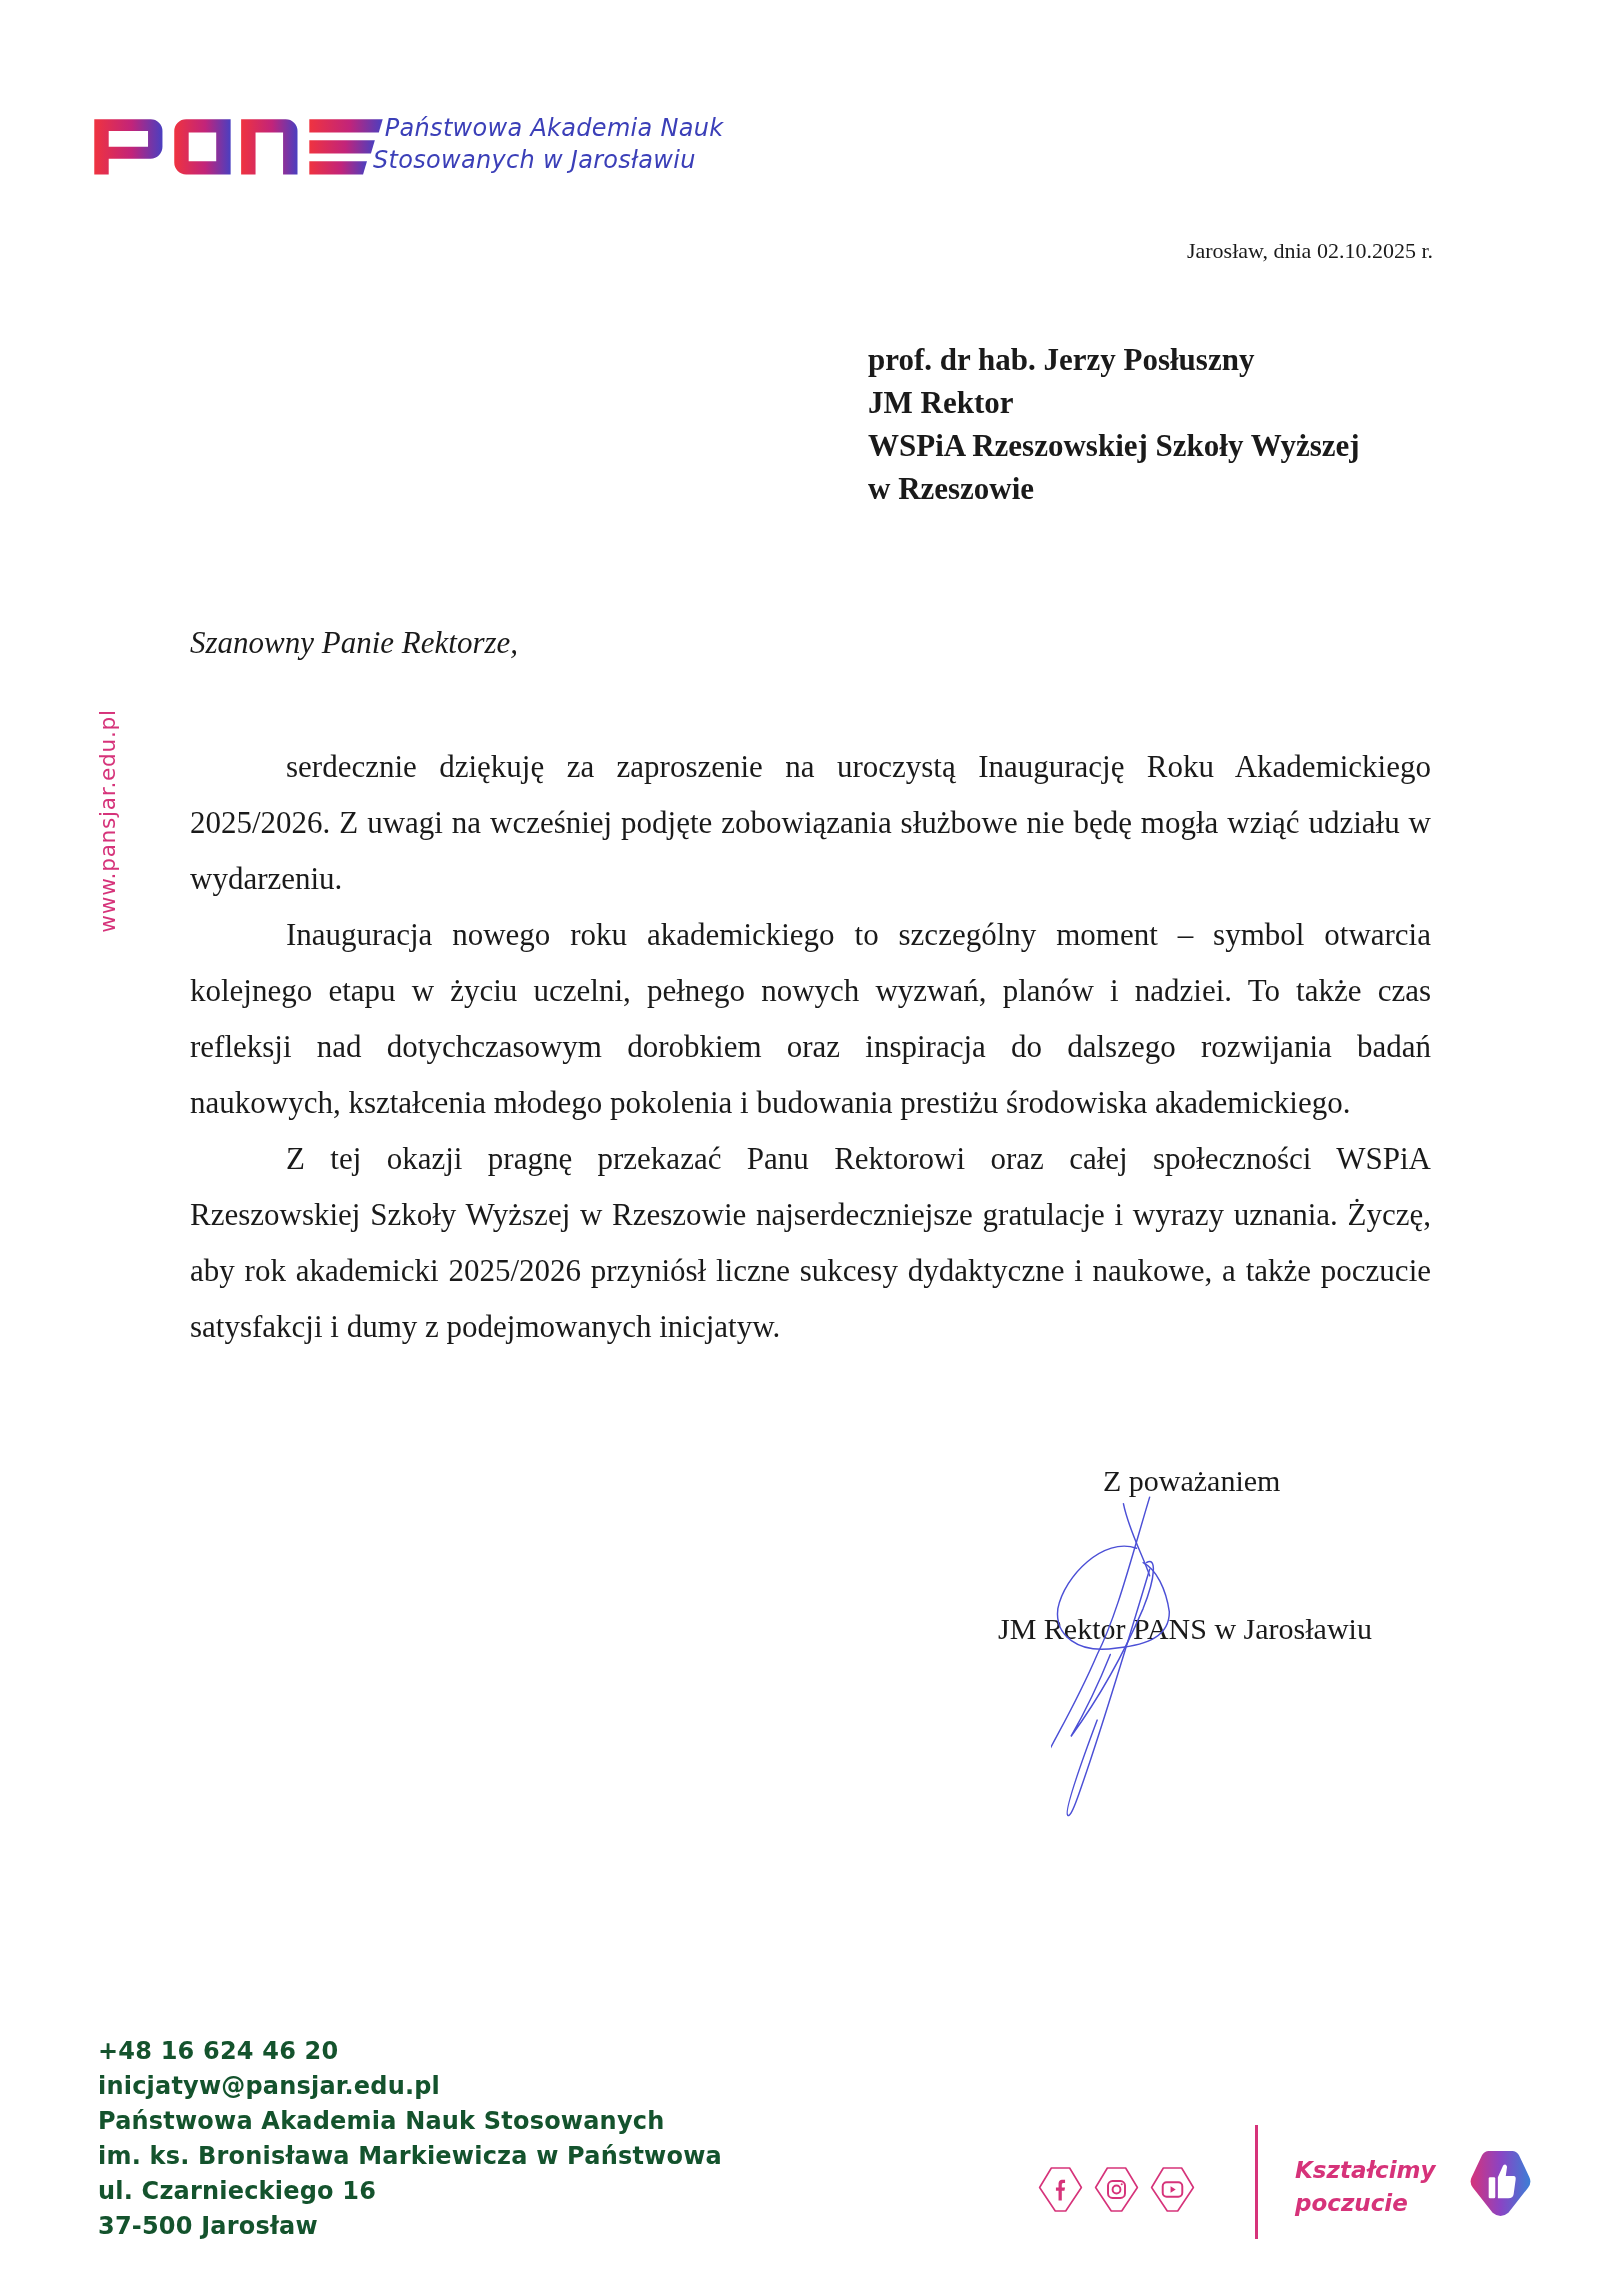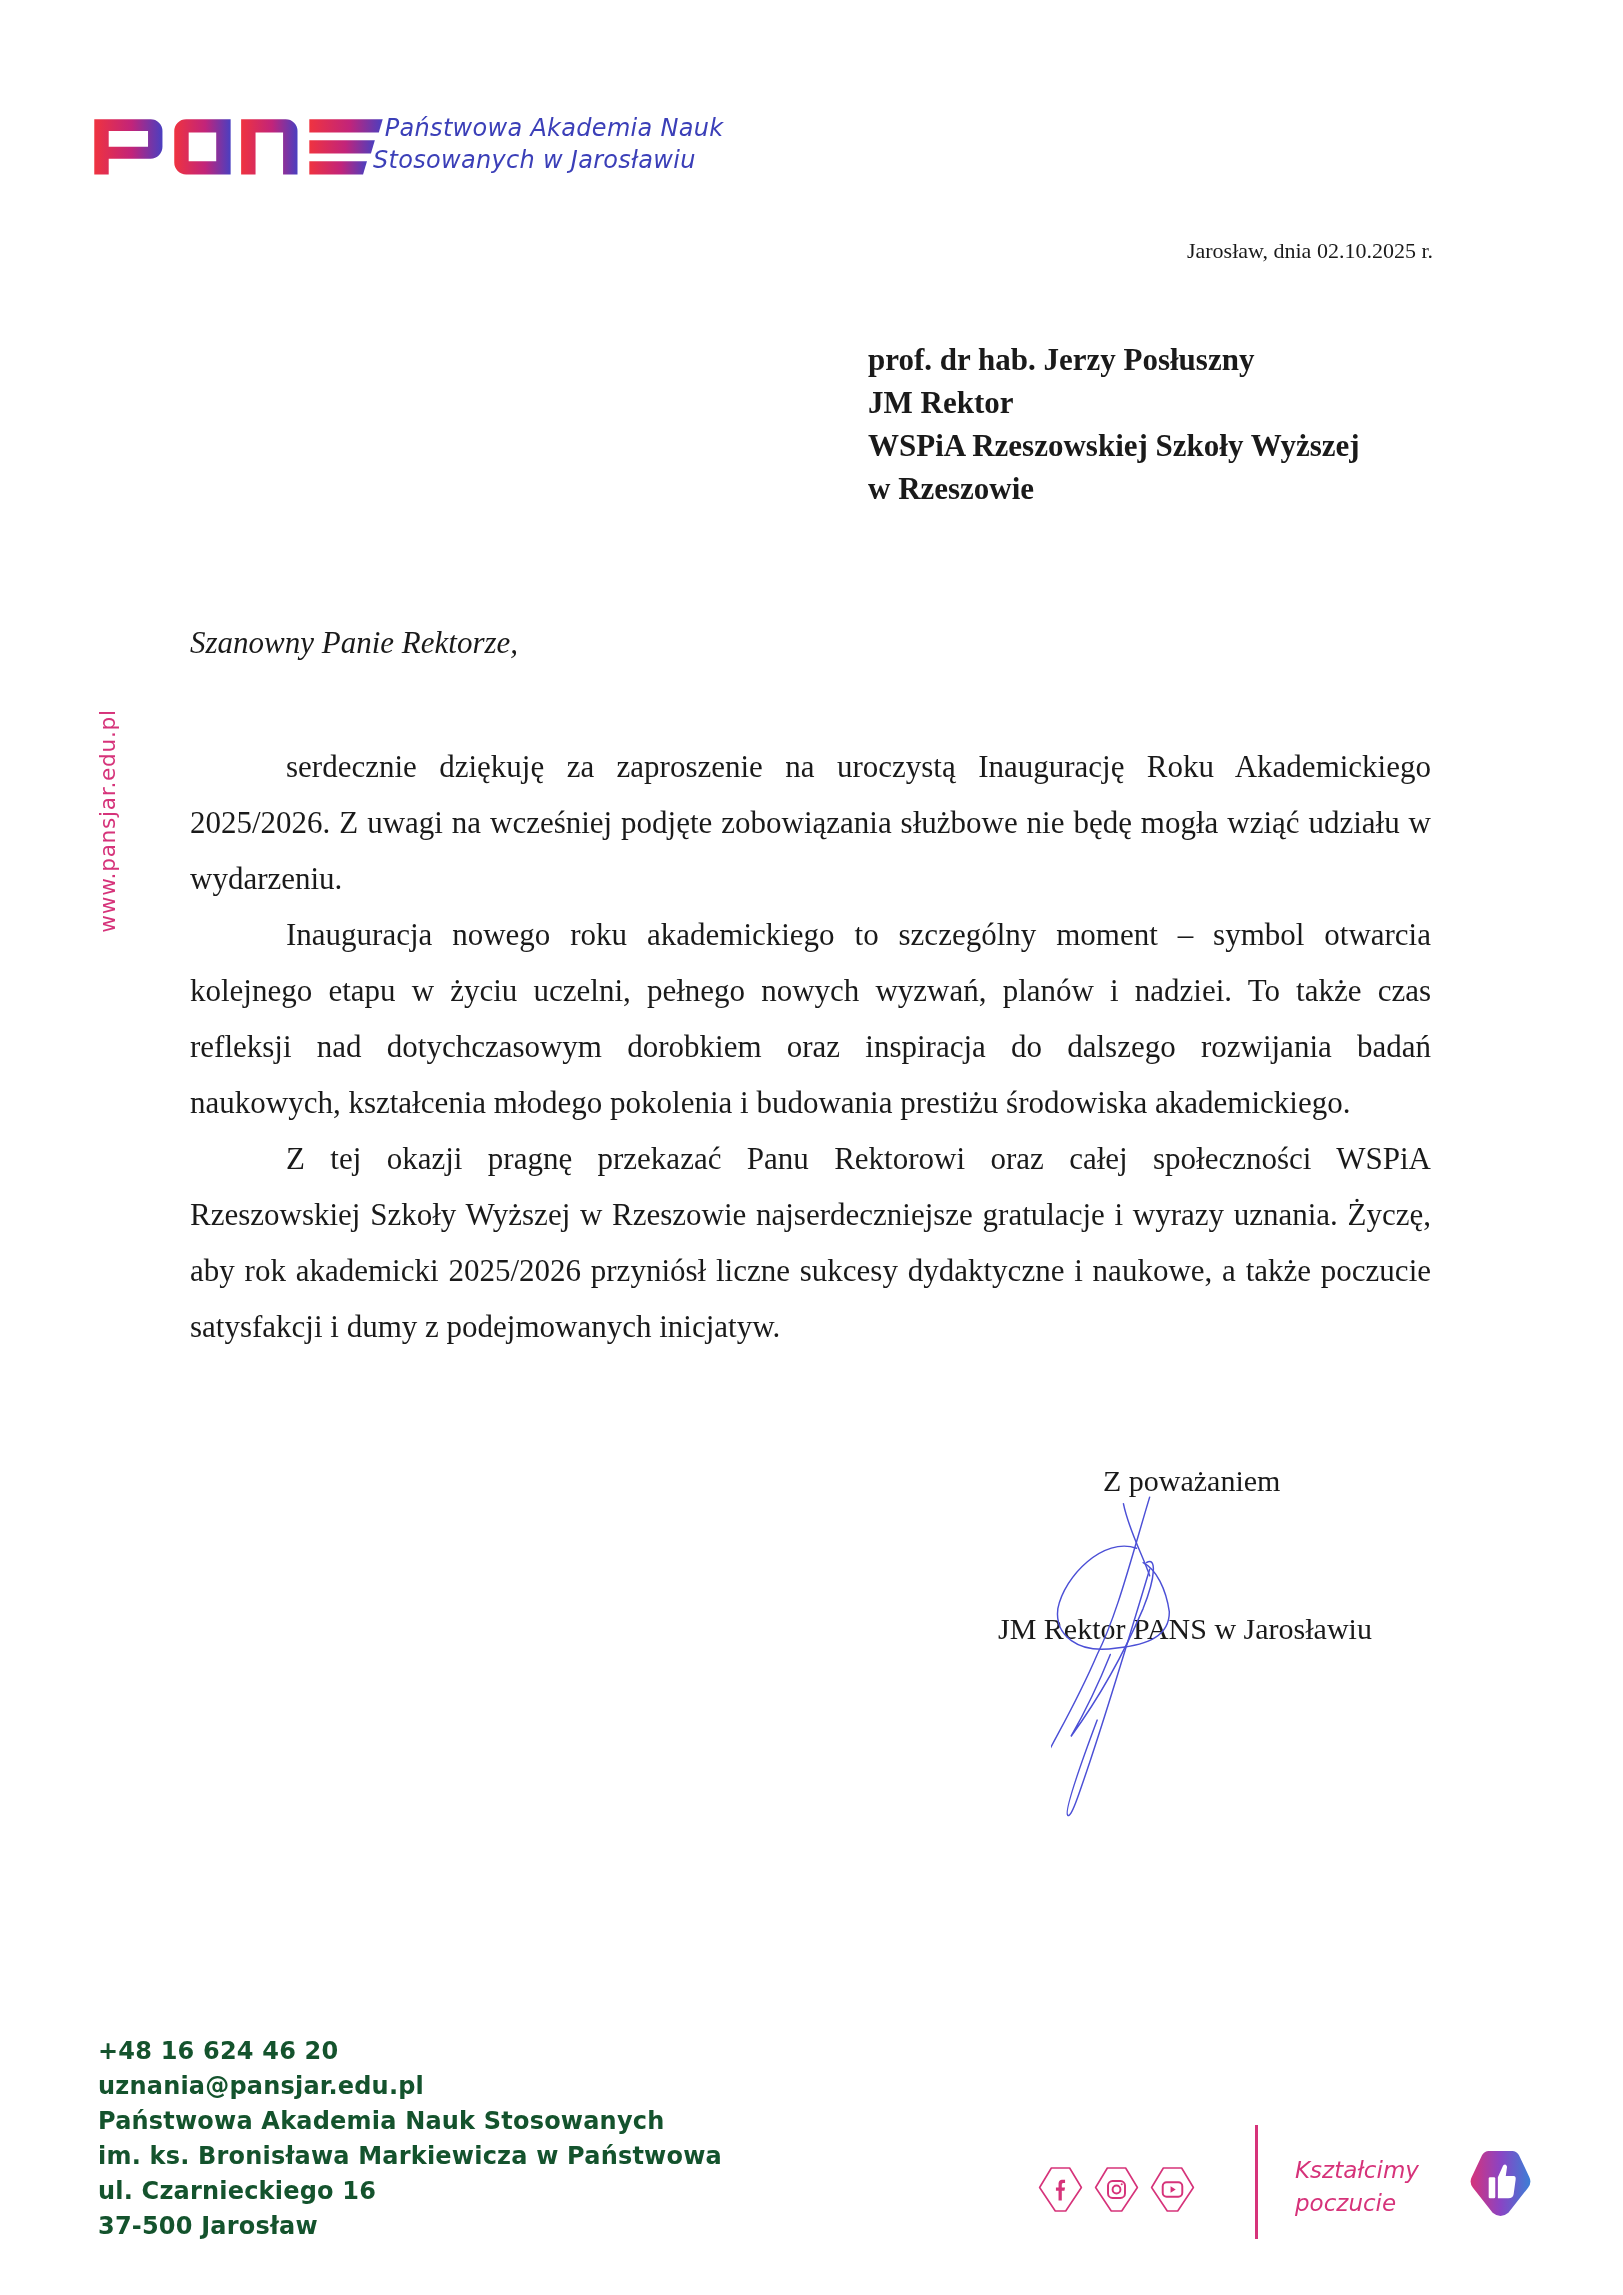--- a/index.html
+++ b/index.html
@@ -35,21 +35,21 @@
 
   
   #footer-contact { left: 98px; top: 2034px; font-family: "DejaVu Sans", sans-serif; color: #14532d; font-size: 24px; line-height: 35px; font-weight: bold; letter-spacing: 0.2px; }
   #footer-contact div { white-space: nowrap; }
 
   #social { left: 1037px; top: 2165px; display: flex; gap: 9.2px; }
   .soc { width: 47px; height: 49px; position: relative; cursor: pointer; }
   .soc svg { position: absolute; left: 0; top: 0; }
 
   #footer-divider { left: 1255px; top: 2125px; width: 2.6px; height: 114px; background: #d6337a; }
-  #slogan { left: 1295px; top: 2154px; font-family: "DejaVu Sans", sans-serif; font-style: italic; font-weight: normal; color: #d6337a; font-size: 23px; line-height: 33px; }
+  #slogan { left: 1295px; top: 2154px; font-family: "DejaVu Sans", sans-serif; font-style: italic; font-weight: bold; color: #d6337a; font-size: 23px; line-height: 33px; }
   #like-badge { left: 1469px; top: 2147px; width: 63px; height: 71px; }
 </style>
 </head>
 <body>
 
 <svg id="logo-mark" class="abs" viewBox="0 0 440 90">
   <defs>
     <linearGradient id="lg" x1="0" x2="1" y1="0" y2="0">
       <stop offset="0" stop-color="#ef3340"></stop>
       <stop offset="0.55" stop-color="#c2247a"></stop>
@@ -100,21 +100,21 @@
 <svg id="signature" class="abs" viewBox="0 0 420 520" fill="none" stroke="#4b4fd6" stroke-width="2.2" stroke-linecap="round">
   <path d="M110 30 C118 70 140 110 150 140"></path>
   <path d="M150 20 C120 120 100 200 70 260 C 40 330 10 380 -5 410"></path>
   <path d="M130 98 C 80 80 20 140 10 190 C 5 230 40 260 100 250 C 150 245 180 230 180 195 C 175 160 160 130 140 120"></path>
   <path d="M145 120 C 160 110 160 140 140 190 C 110 260 70 330 30 385 C 50 350 70 310 90 260"></path>
   <path d="M150 130 C 120 230 90 330 60 420 C 40 480 30 510 25 505 C 20 500 40 440 70 360"></path>
 </svg>
 
 <div id="footer-contact" class="abs">
   <div>+48 16 624 46 20</div>
-  <div>uznania@pansjar.edu.pl</div>
+  <div>inicjatyw@pansjar.edu.pl</div>
   <div>Państwowa Akademia Nauk Stosowanych</div>
   <div>im. ks. Bronisława Markiewicza w Państwowa</div>
   <div>ul. Czarnieckiego 16</div>
   <div>37-500 Jarosław</div>
 </div>
 
 <div id="social" class="abs">
   <div class="soc">
     <svg width="47" height="49" viewBox="0 0 72 74">
       <path d="M22 4 H50 L68 34 L44 70 H28 L4 34 Z" fill="none" stroke="#d6337a" stroke-width="2.5" stroke-linejoin="round"></path>

